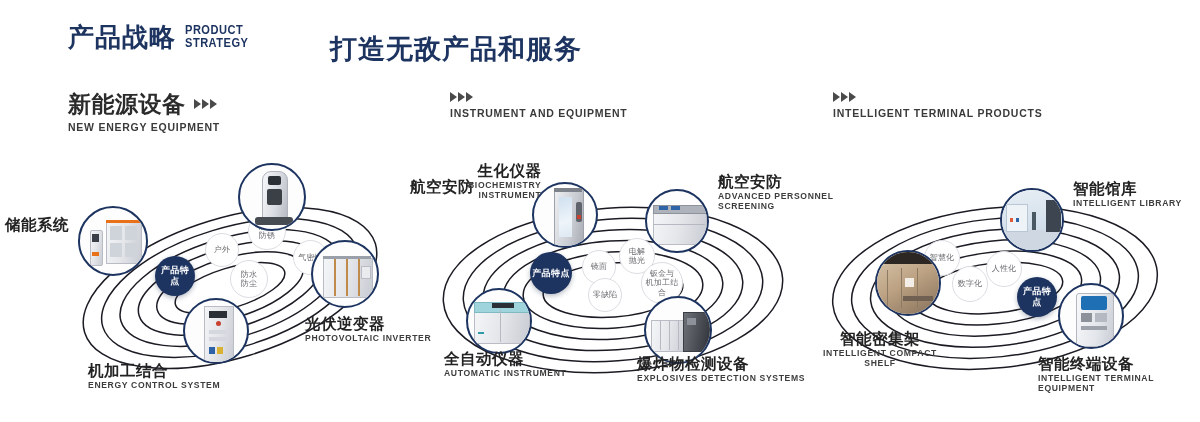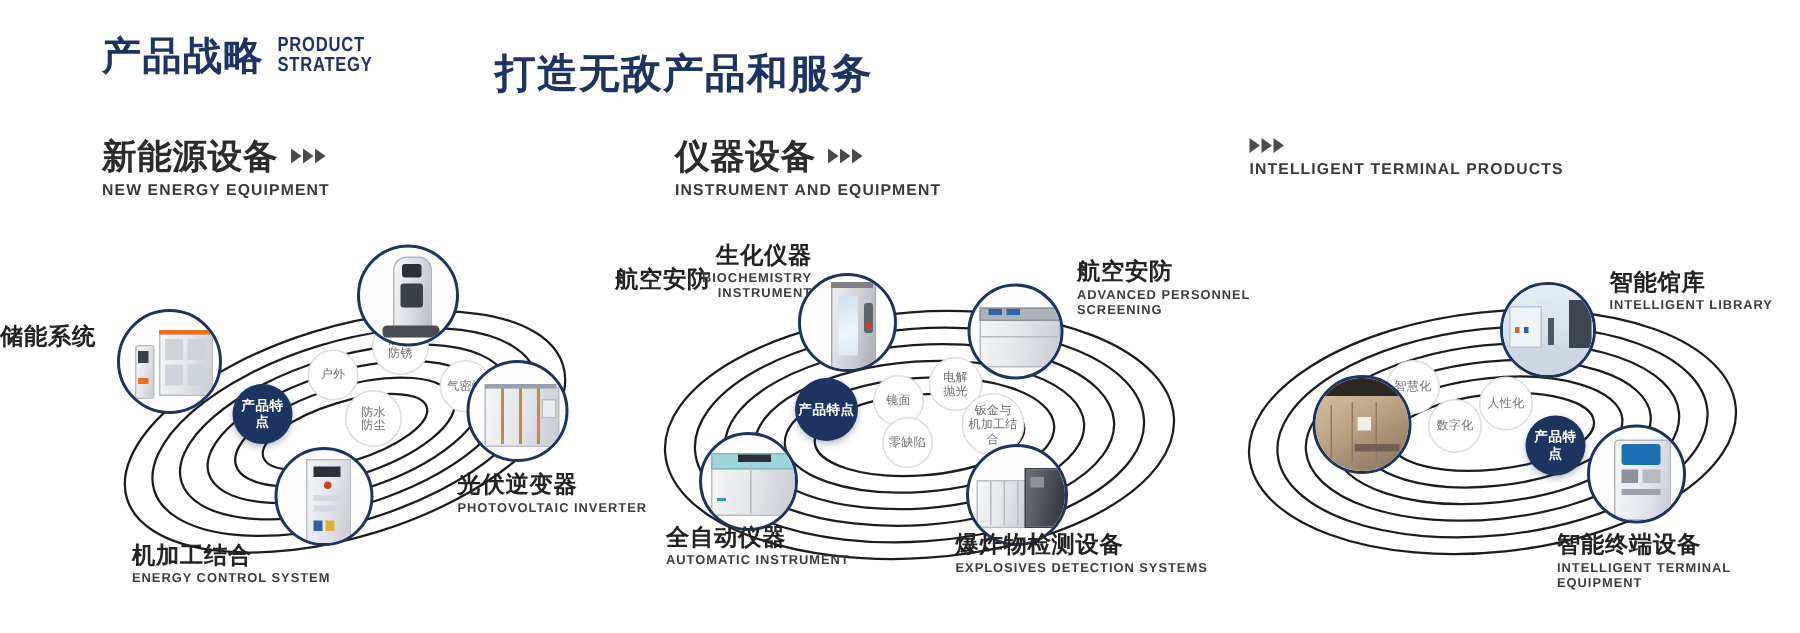--- a/index.html
+++ b/index.html
@@ -62,21 +62,21 @@
     border:2.5px solid #1d3461;
     background:#fdfdfd;overflow:hidden;
     box-sizing:border-box;
   }
   .node .ph{position:absolute;inset:0;}
 
   
   .nlabel{position:absolute;line-height:1.12;}
   .nlabel .cn{font-size:15.5px;font-weight:bold;color:#232323;letter-spacing:.5px;white-space:nowrap;}
   .nlabel .en{font-size:8.6px;font-weight:bold;color:#3d3d3d;letter-spacing:.65px;margin-top:2px;white-space:nowrap;}
-  .nlabel.right{text-align:left;}
+  .nlabel.right{text-align:center;}
   .nlabel.right .cn,.nlabel.right .en{white-space:normal;}
 
   
   .feat{
     position:absolute;border-radius:50%;
     border:1px solid #dcdde2;background:#ffffff;
     display:flex;align-items:center;justify-content:center;
     text-align:center;color:#6d6e72;
     font-size:8px;line-height:1.18;letter-spacing:.2px;
     box-sizing:border-box;padding:2px;
@@ -115,21 +115,20 @@
           <i></i>
           <i></i>
           <i></i>
         </span>
     </div>
     <div class="gh-en">NEW ENERGY EQUIPMENT</div>
   </div>
 
   <div class="ghead" style="left:450px;top:92px;">
     <div class="gh-cn">
-      <span>仪器设备</span>
       <span class="chev">
           <i></i>
           <i></i>
           <i></i>
         </span>
     </div>
     <div class="gh-en">INSTRUMENT AND EQUIPMENT</div>
   </div>
 
   <div class="ghead" style="left:833px;top:92px;">
@@ -385,14 +384,19 @@
     <div class="ph">
       <div class="pimg" style="left:0;top:0;width:66px;height:66px;background:linear-gradient(150deg,#d9c8ae 0%,#bda283 45%,#7d6a55 100%);"></div>
       <div class="pimg" style="left:0;top:0;width:66px;height:12px;background:#2c2722;"></div>
       <div class="pimg" style="left:10px;top:18px;width:1px;height:36px;background:#8d7a63;"></div>
       <div class="pimg" style="left:24px;top:16px;width:1px;height:40px;background:#8d7a63;"></div>
       <div class="pimg" style="left:40px;top:16px;width:1px;height:40px;background:#8d7a63;"></div>
       <div class="pimg" style="left:28px;top:26px;width:9px;height:9px;background:#f3efe8;"></div>
       <div class="pimg" style="left:26px;top:44px;width:30px;height:5px;background:#6f6051;"></div>
     </div>
   </div>
+  <div class="nlabel right" style="left:820px;top:330px;width:120px;">
+    <div class="cn">智能密集架</div>
+    <div class="en" style="white-space:pre-line">INTELLIGENT COMPACT
+SHELF</div>
+  </div>
 
 </div>
 
 </body></html>

